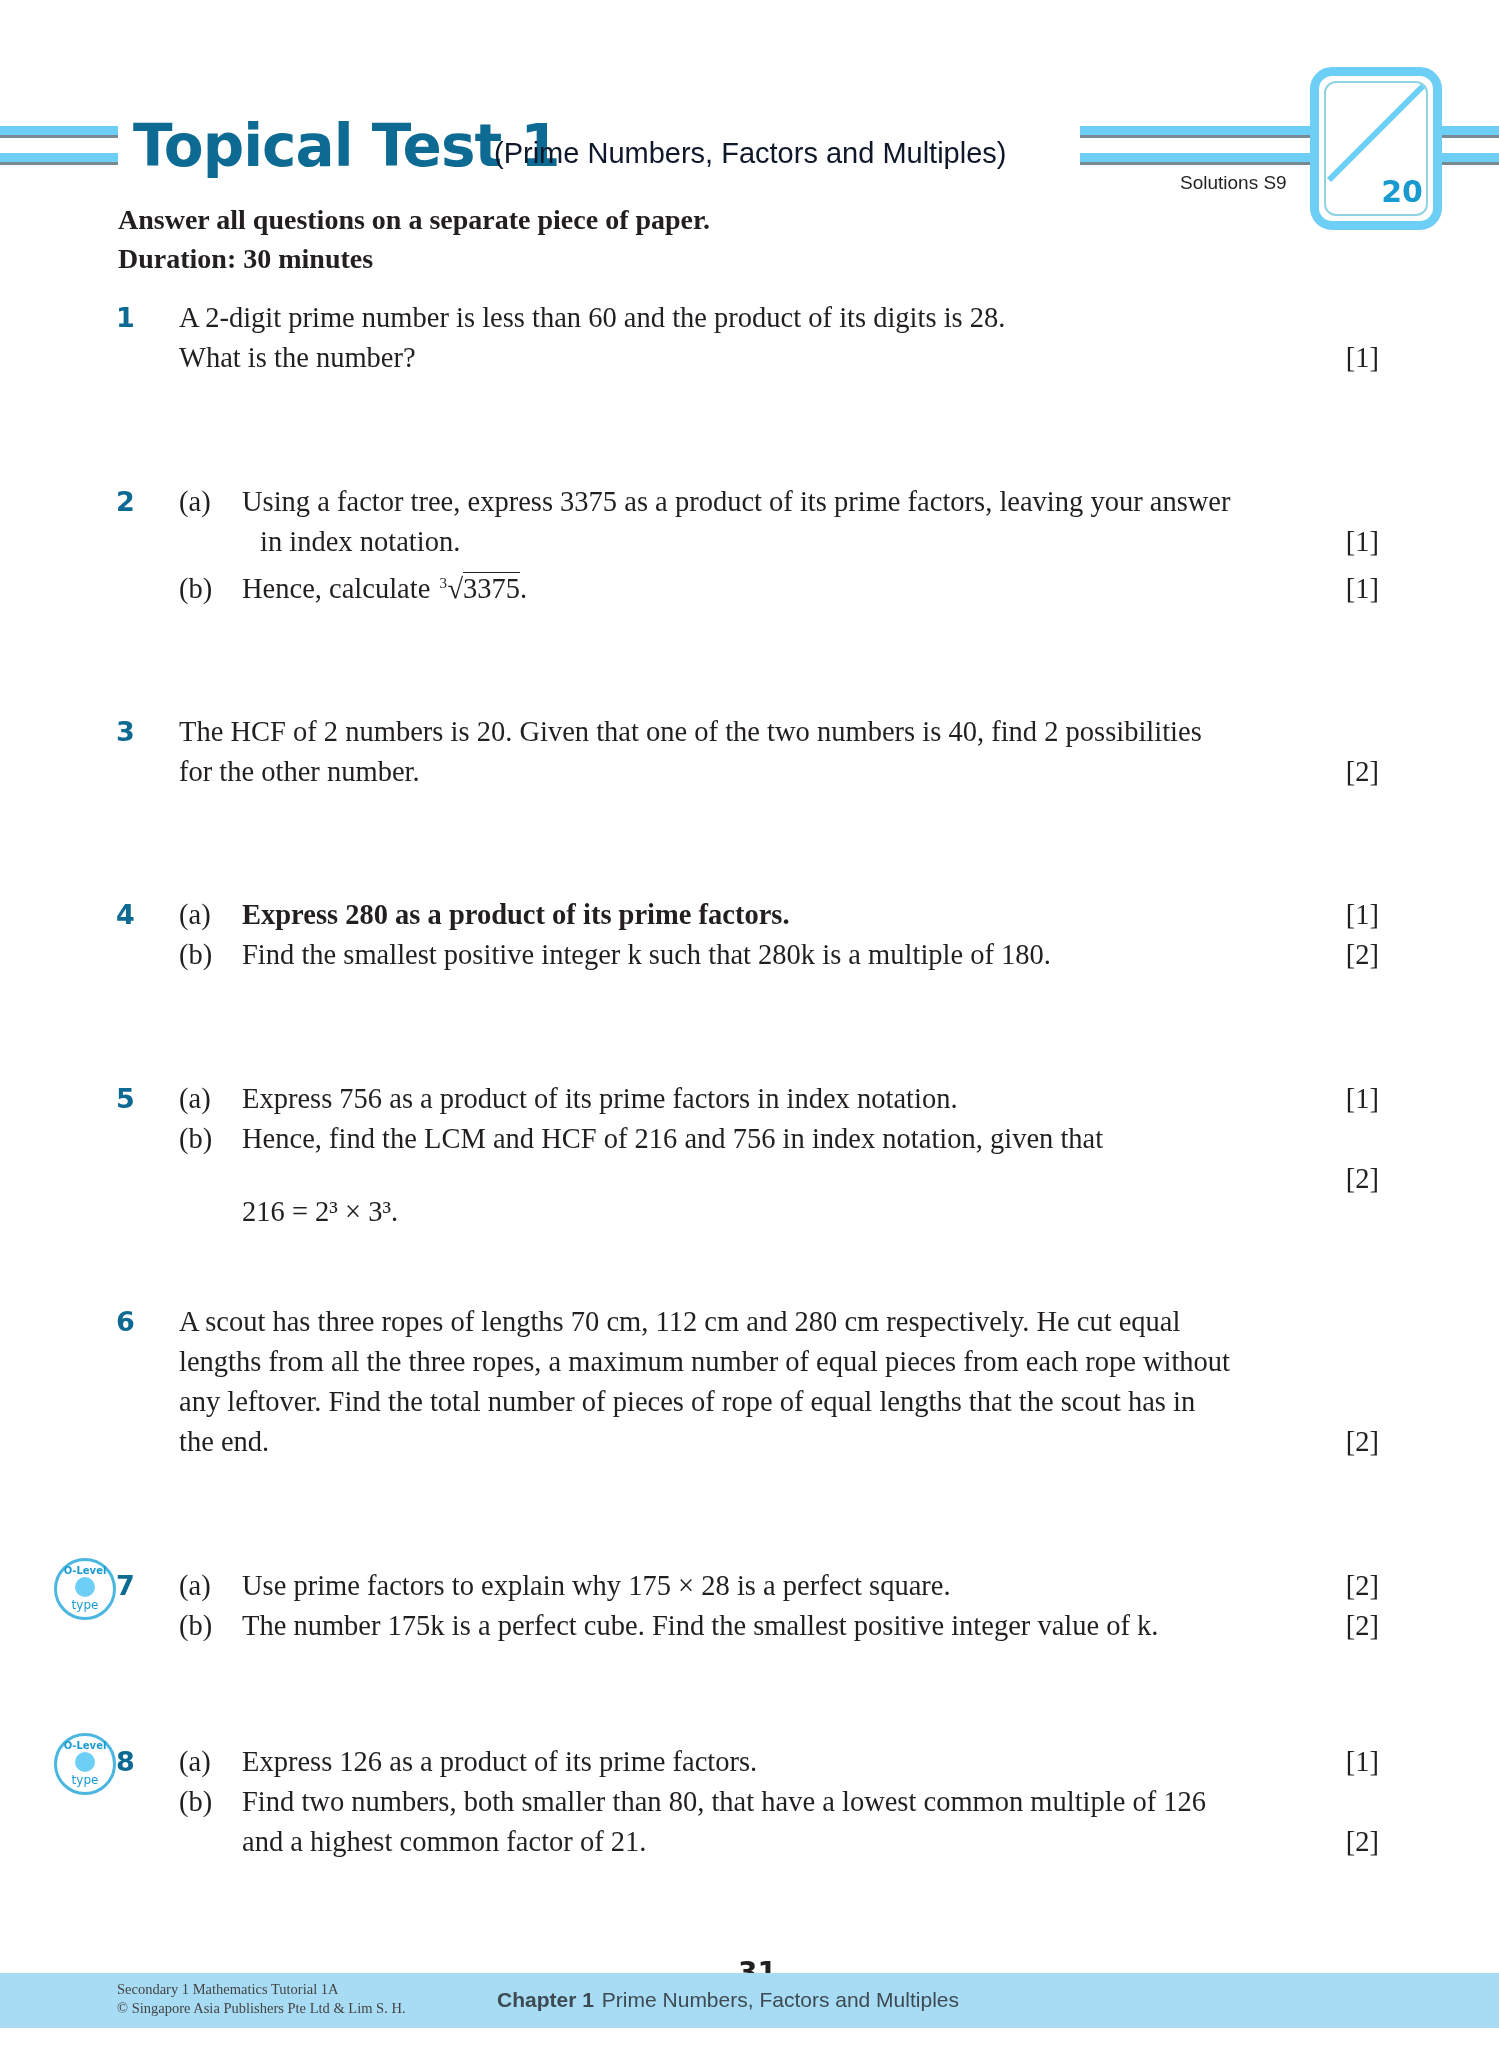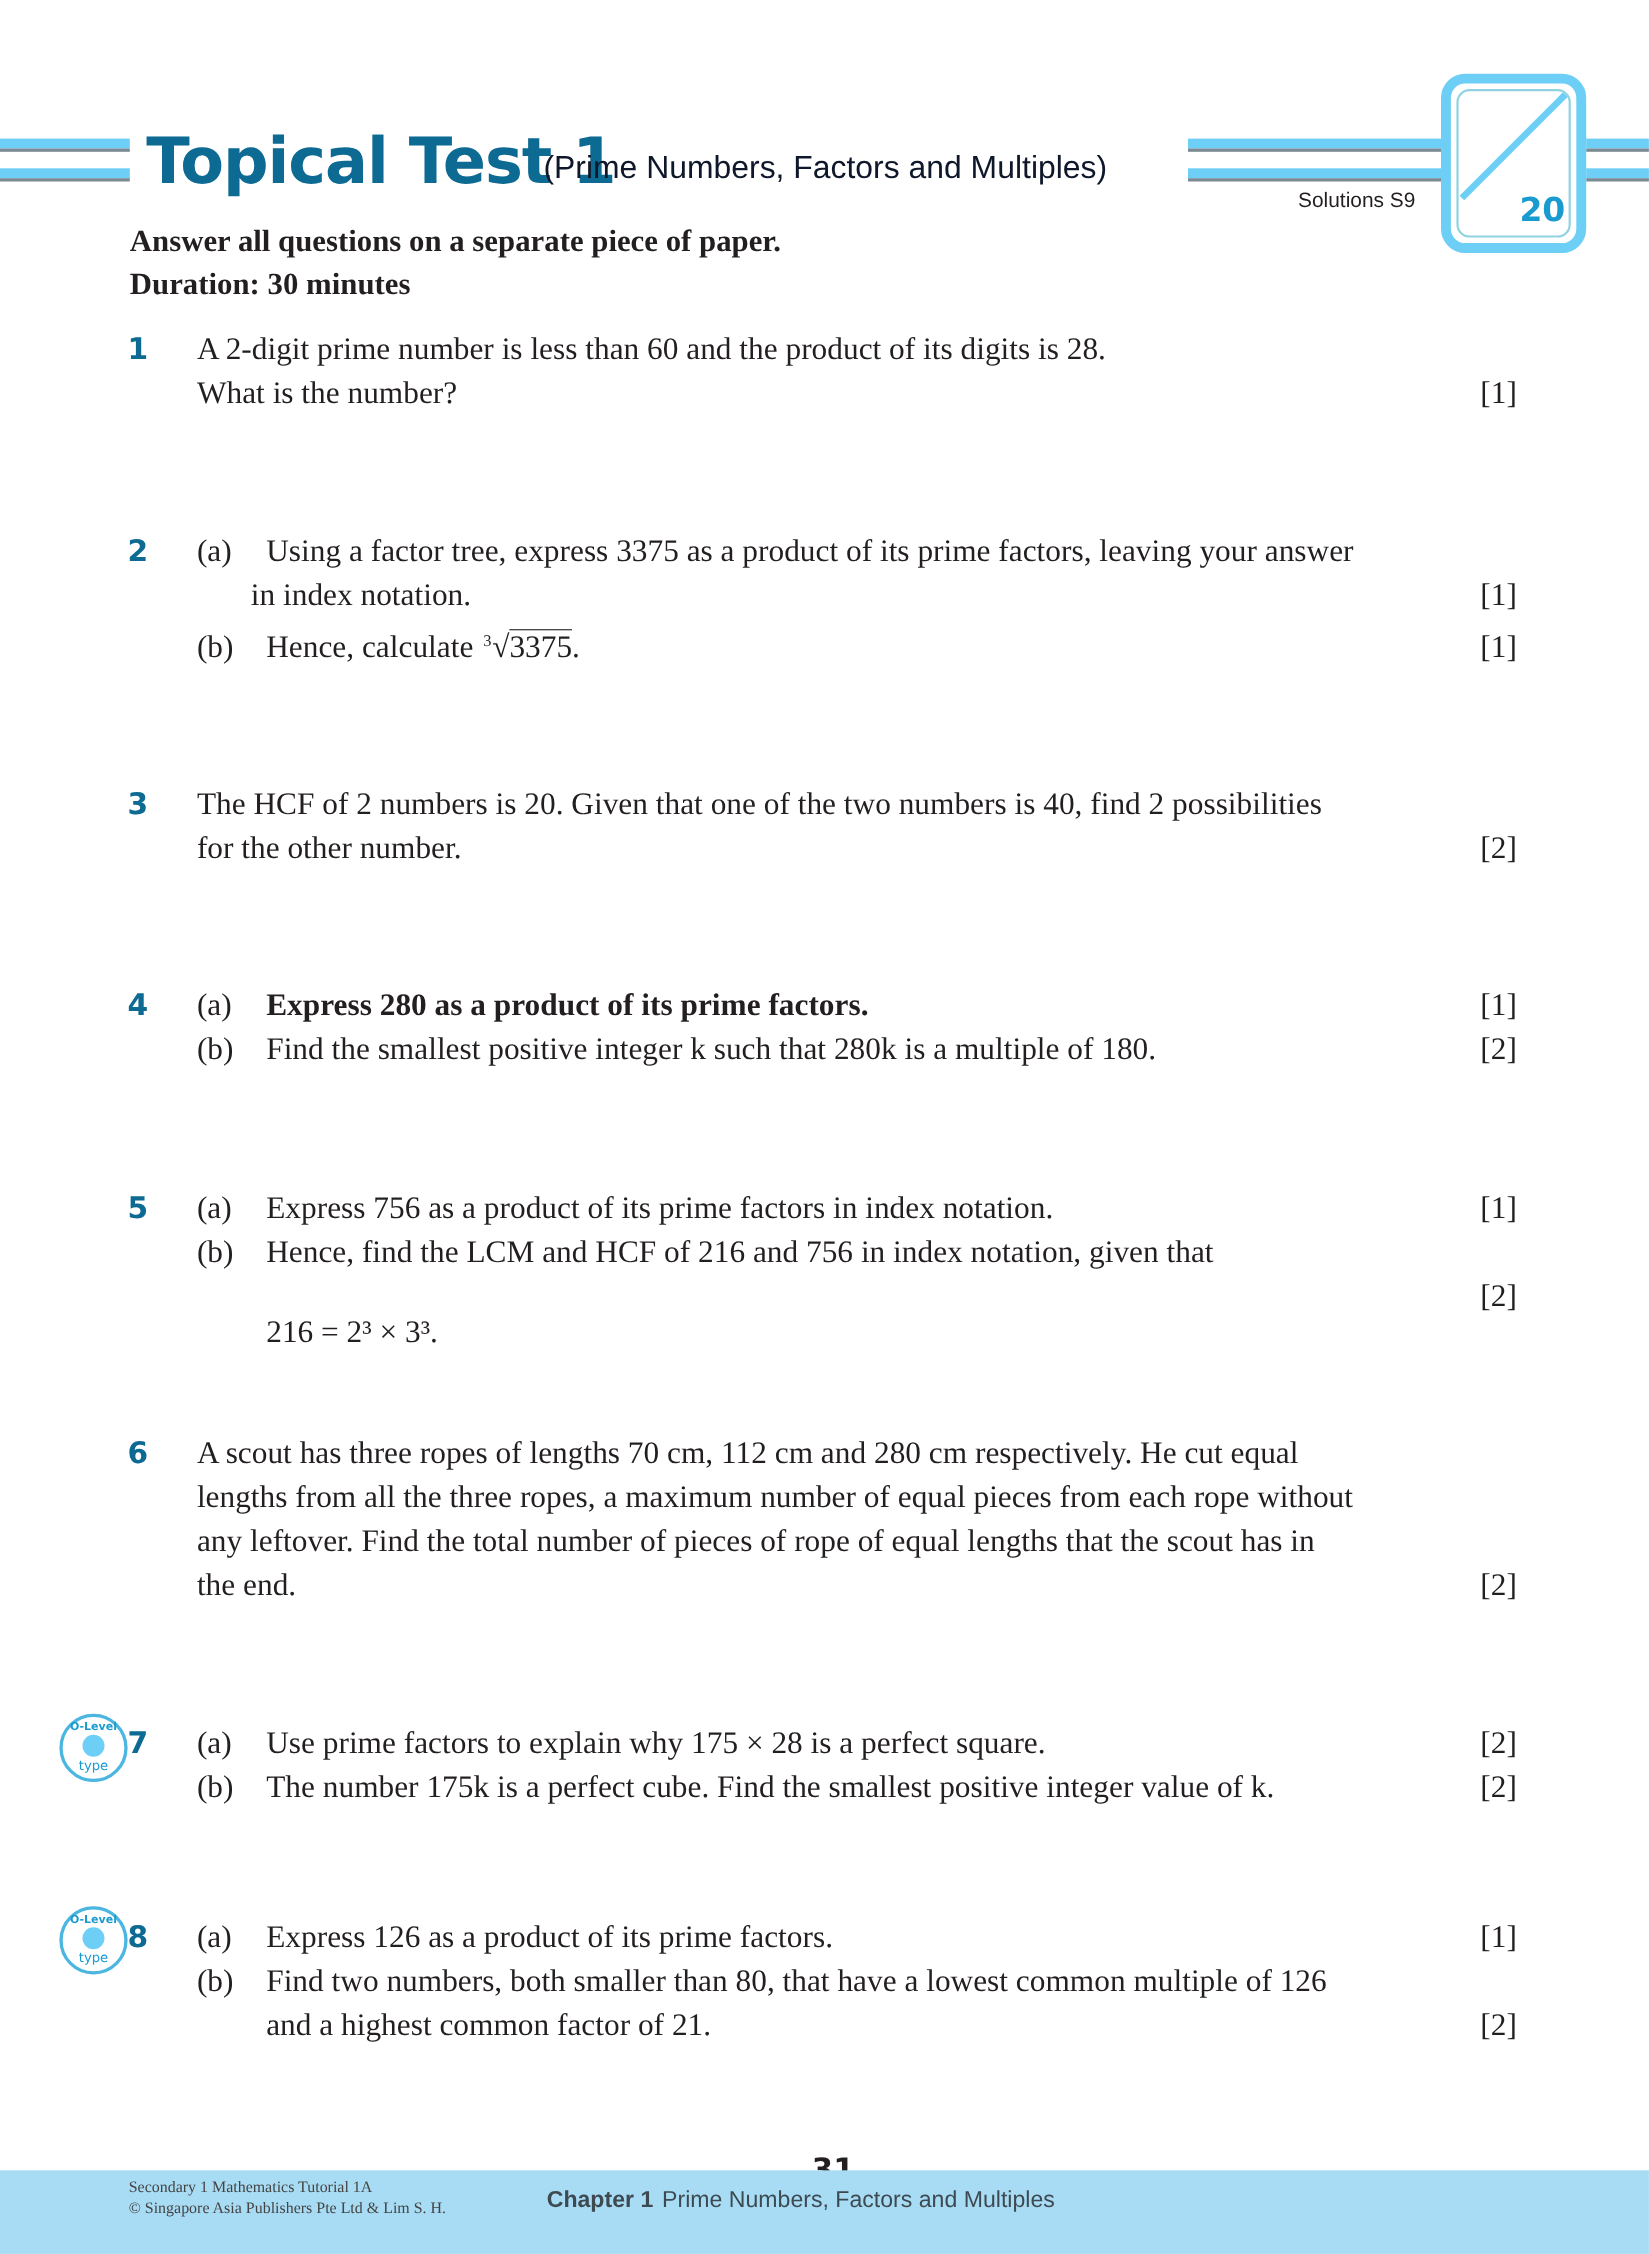--- a/index.html
+++ b/index.html
@@ -20,21 +20,21 @@
                      font-size:30px; color:#1a9bd0; }
   .instr { left:118px; font-weight:bold; font-size:28px; }
   .qnum { position:absolute; left:116px; font-family:"DejaVu Sans",sans-serif; font-weight:bold; font-size:27px; color:#0d6a92; }
   .q { position:absolute; font-size:28.5px; line-height:40px; }
   .mark { position:absolute; right:120px; font-size:28.5px; }
   .part { position:absolute; left:179px; font-size:28.5px; }
   .olevel { position:absolute; left:54px; width:62px; height:62px; border:3px solid #4bb6e0; border-radius:50%; box-sizing:border-box; background:#fff; }
   .olevel .dot { position:absolute; left:18px; top:16px; width:20px; height:20px; background:#6ecff6; border-radius:50%; }
   .olevel .top { position:absolute; left:0; right:0; top:4px; text-align:center; font-family:"DejaVu Sans",sans-serif; font-weight:bold; font-size:10px; color:#1a9bd0; }
   .olevel .bot { position:absolute; left:0; right:0; bottom:5px; text-align:center; font-family:"DejaVu Sans",sans-serif; font-size:12px; color:#1a9bd0; }
-  .footer { position:absolute; left:0; top:1973px; width:1499px; height:76px; background:#a8dcf4; }
+  .footer { position:absolute; left:0; top:1973px; width:1499px; height:55px; background:#a8dcf4; }
   .footer .book { position:absolute; left:117px; top:7px; font-size:14.5px; color:#444; line-height:19px; }
   .footer .chap { position:absolute; left:497px; top:15px; font-family:"Liberation Sans",sans-serif; font-size:21px; color:#3d4a52; }
   .footer .chap b { font-weight:bold; margin-right:8px; }
   .pagenum { position:absolute; left:738px; top:1956px; font-family:"DejaVu Sans",sans-serif; font-weight:bold; font-size:28px; color:#231f20; }
   .root { display:inline-block; position:relative; }
   .root .idx { position:absolute; left:2px; top:-6px; font-size:15px; }
   .root .rad { border-top:1.5px solid #231f20; padding-left:0; }
 </style>
 </head>
 <body>
@@ -77,21 +77,21 @@
   <div class="qnum" style="top:302px;">1</div>
   <div class="q" style="left:179px;top:298px;">A 2-digit prime number is less than 60 and the product of its digits is 28.</div>
   <div class="q" style="left:179px;top:338px;">What is the number?</div>
   <div class="mark" style="top:338px;line-height:40px;">[1]</div>
 </div>
 
 <div>
   <div class="qnum" style="top:486px;">2</div>
   <div class="part q" style="top:482px;">(a)</div>
   <div class="q" style="left:242px;top:482px;">Using a factor tree, express 3375 as a product of its prime factors, leaving your answer</div>
-  <div class="q" style="left:228px;top:522px;">in index notation.</div>
+  <div class="q" style="left:260px;top:522px;">in index notation.</div>
   <div class="mark" style="top:522px;line-height:40px;">[1]</div>
   <div class="part q" style="top:569px;">(b)</div>
   <div class="q" style="left:242px;top:569px;">
     <span>Hence, calculate </span><span class="root"><span class="idx">3</span><span style="margin-left:10px;">√</span><span class="rad">3375</span></span><span>.</span>
   </div>
   <div class="mark" style="top:569px;line-height:40px;">[1]</div>
 </div>
 
 <div>
   <div class="qnum" style="top:716px;">3</div>

